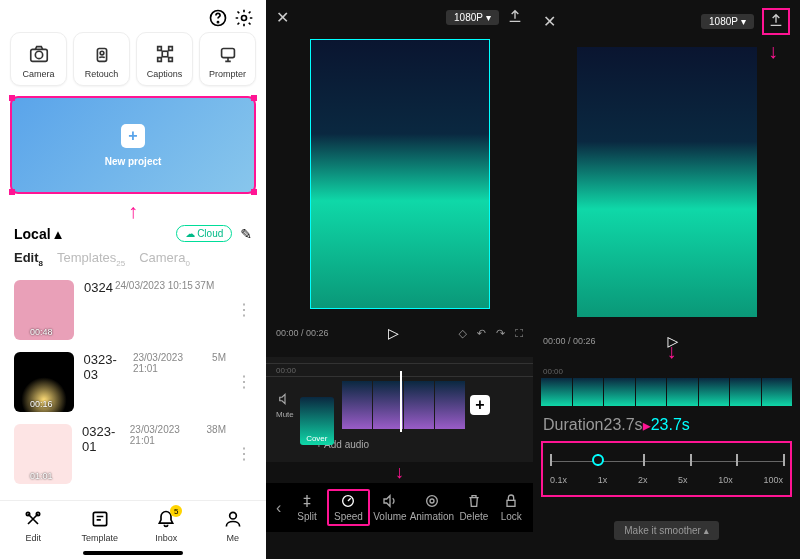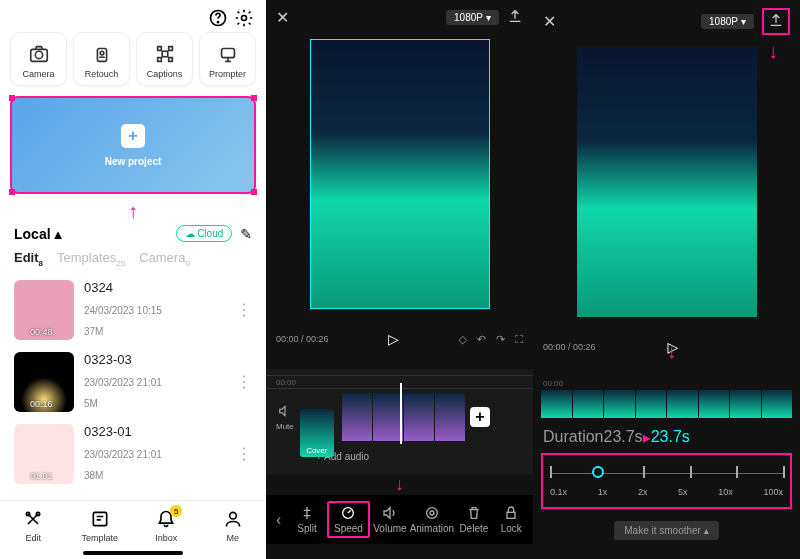--- a/index.html
+++ b/index.html
@@ -29,39 +29,39 @@
 .tabs{display:flex;gap:14px;padding:6px 14px;font-size:13px}
 .tab{color:#bbb}
 .tab.active{color:#222;font-weight:700}
 .tab sub{font-size:8px}
 .proj-list{flex:1;overflow:hidden}
 .proj{display:flex;padding:6px 14px;gap:10px;align-items:flex-start}
 .thumb{width:60px;height:60px;border-radius:6px;position:relative;background:#e9a0b8}
 .thumb2{background:radial-gradient(circle at 50% 80%,#ffdd77 0%,#000 40%)}
 .thumb3{background:#fde4e4}
 .dur{position:absolute;bottom:3px;left:16px;font-size:9px;color:#fff;text-shadow:0 0 2px #000}
-.proj-info{display:flex;flex-direction:column;gap:10px;font-size:10px;color:#888}
+.proj-info{display:flex;gap:2px;font-size:10px;color:#888}
 .proj-title{font-size:13px;color:#222;font-weight:500}
 .dots{margin-left:auto;color:#aaa;align-self:center}
 .bottom-nav{display:flex;border-top:1px solid #eee;padding:8px 0 4px}
 .nav-item{flex:1;display:flex;flex-direction:column;align-items:center;gap:2px;font-size:9px;color:#333}
 .nav-item svg{width:20px;height:20px}
 .badge{position:absolute;top:-4px;right:-6px;background:#ffd400;color:#000;font-size:8px;border-radius:50%;width:12px;height:12px;display:flex;align-items:center;justify-content:center}
 .nav-icon-wrap{position:relative}
 .home-indicator{width:100px;height:4px;background:#000;border-radius:2px;margin:4px auto}
 
 
 .ed-top{display:flex;align-items:center;padding:8px 10px;color:#ccc;gap:8px}
 .res-btn{background:#333;padding:2px 8px;border-radius:3px;font-size:10px;color:#fff;margin-left:auto;display:flex;align-items:center;gap:3px}
 .upload{color:#ccc;font-size:14px}
 .upload-box{border:2px solid #ff1493;padding:2px 4px}
 .preview{margin:4px auto 0;width:180px;height:270px;position:relative}
 .preview-inner{width:100%;height:100%;background:linear-gradient(180deg,#0a1530 0%,#0a2840 35%,#0fd8a8 60%,#0a9878 100%);display:flex;align-items:center;justify-content:center}
 .preview-mid{border:1px solid #0ff}
-.timebar{display:flex;align-items:center;justify-content:space-between;padding:22px 10px;color:#999;font-size:9px}
+.timebar{display:flex;align-items:center;justify-content:space-between;padding:16px 10px;color:#999;font-size:9px}
 .play{color:#fff;font-size:14px}
 .tb-icons{display:flex;gap:10px;color:#999;font-size:11px}
 .timeline{background:#1a1a1a;padding:6px 0;position:relative}
 .tl-ruler{height:14px;border-top:1px solid #333;border-bottom:1px solid #333;font-size:8px;color:#666;padding:2px 10px}
 .tl-row{display:flex;align-items:center;gap:6px;padding:4px 10px}
 .mute-btn{display:flex;flex-direction:column;align-items:center;color:#aaa;font-size:8px;gap:4px}
 .cover-thumb{width:34px;height:48px;background:linear-gradient(#0a2840,#0fd8a8);border-radius:3px;position:absolute;top:16px;font-size:8px;color:#fff;display:flex;align-items:flex-end;justify-content:center;padding-bottom:2px}
 .cover-time{position:absolute;top:16px;left:48px;font-size:7px;color:#ccc}
 .clip-strip{display:flex;gap:1px;height:48px;margin-left:42px;position:relative}
 .clip{width:30px;height:48px;background:linear-gradient(#0a2840,#9a5cc8)}
@@ -77,21 +77,21 @@
 
 
 .dur-row{color:#999;font-size:16px;padding:6px 10px;display:flex;}
 .speed-box{border:2px solid #ff1493;margin:0 8px;padding:10px 7px}
 .slider-track{height:16px;position:relative;margin-bottom:6px}
 .slider-line{position:absolute;top:50%;left:0;right:0;height:1px;background:#666}
 .tick{position:absolute;top:3px;width:1px;height:8px;background:#666}
 .tick.big{top:1px;height:12px;width:2px;background:#aaa}
 .slider-thumb{position:absolute;top:1px;left:18%;width:12px;height:12px;border:2px solid #0ff;border-radius:50%;background:#111}
 .speed-labels{display:flex;justify-content:space-between;font-size:9px;color:#aaa}
-.smoother{background:#333;color:#999;font-size:10px;padding:4px 10px;border-radius:3px;width:fit-content;margin:12px auto}
+.smoother{background:#333;color:#999;font-size:10px;padding:4px 10px;border-radius:3px;width:fit-content;margin:24px auto}
 .speed-bottom{display:flex;align-items:center;justify-content:space-between;padding:8px 14px;color:#ccc;font-size:12px}
 .pitch-check{display:flex;align-items:center;gap:6px}
 .circle{width:14px;height:14px;border:1.5px solid #999;border-radius:50%}
 .check{font-size:16px}
 .arrow-down-right{position:absolute;top:40px;right:22px;color:#ff1493;font-size:20px}
 .arrow-head-down{position:absolute;top:340px;left:50%;color:#ff1493;font-size:20px}
 .rt-strip{display:flex;gap:1px;padding:0 8px;height:32px}
 .rt-clip{flex:1;height:28px;background:linear-gradient(#0a2840,#0fd8a8)}
 </style>
 </head>

